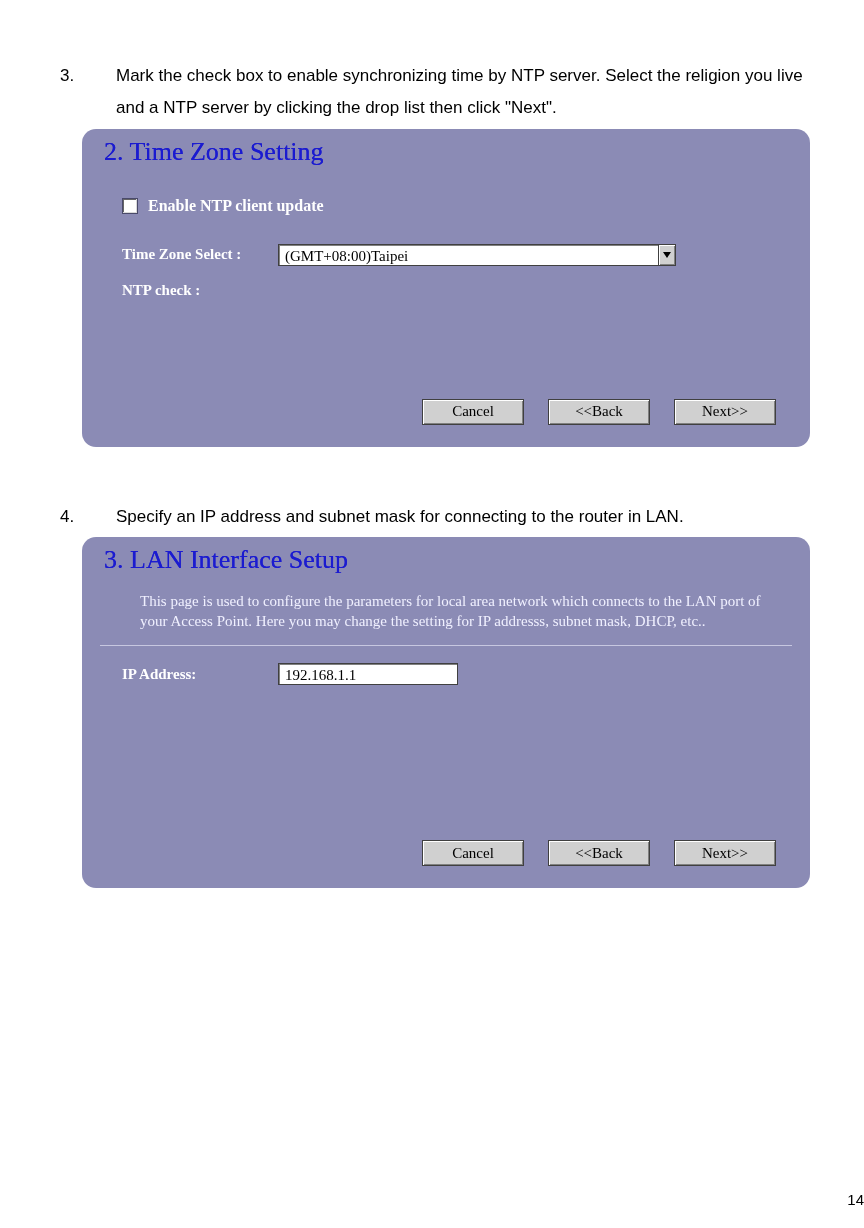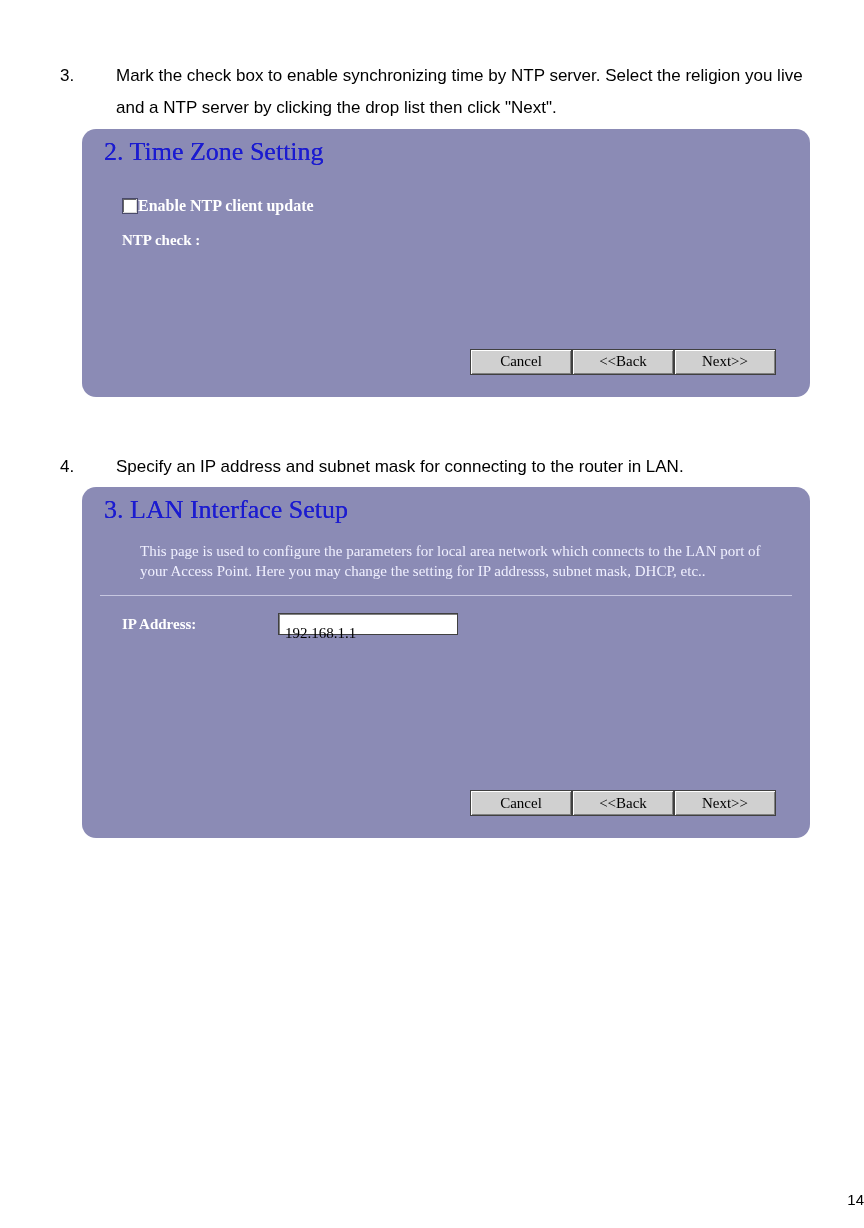--- a/index.html
+++ b/index.html
@@ -64,23 +64,24 @@
   .row {
     display: flex;
     align-items: center;
     margin-bottom: 8px;
     min-height: 28px;
   }
 
   .chkwrap {
     display: inline-flex;
     align-items: center;
+    gap: 10px;
     font-weight: bold;
     font-size: 16px;
-    margin-bottom: 12px;
+    margin-bottom: 26px;
   }
   .chk {
     width: 14px;
     height: 14px;
     background: #fff;
     border: 1px solid #4a4a6a;
     box-shadow: inset -1px -1px 0 #d9d9d9, inset 1px 1px 0 #666;
   }
   .label-col {
     width: 156px;
@@ -122,31 +123,31 @@
   .tz-text { width:380px; }
   .ntp-text { width:186px; }
 
   .textbox {
     background:#fff;
     color:#000;
     font-family:"Times New Roman",serif;
     font-size:15px;
     height:22px;
     box-sizing:border-box;
-    padding:8px 6px;
+    padding:0 6px;
     line-height:22px;
     width:180px;
     border:1px solid #404040;
     box-shadow: inset 1px 1px 0 #808080;
   }
 
   .button-row {
     display:flex;
     justify-content:flex-end;
-    gap:0;
+    gap:24px;
     padding:14px 34px 22px 0;
   }
   .win-btn {
     min-width:80px;
     height:24px;
     background:#d0d0d0;
     border:1px solid #404040;
     box-shadow: inset 1px 1px 0 #ffffff, inset -1px -1px 0 #808080;
     font-family:"Times New Roman",serif;
     font-size:15px;
@@ -180,20 +181,31 @@
 
   <div class="panel">
     <div class="panel-heading">2. Time Zone Setting</div>
 
     <div class="panel-body">
       <div class="chkwrap">
         <span class="chk"></span>
         <span>Enable NTP client update</span>
       </div>
 
+      <div class="row">
+        <div class="label-col">Time Zone Select :</div>
+        <div class="select-shell">
+          <span class="select-text tz-text">(GMT+08:00)Taipei</span>
+          <span class="select-arrow">
+            <svg width="8" height="6">
+                <polygon points="0,0 8,0 4,6" fill="#000"></polygon>
+              </svg>
+          </span>
+        </div>
+      </div>
 
       <div class="row">
         <div class="label-col">NTP check :</div>
       </div>
     </div>
 
     <div style="height:62px;"></div>
     <div class="button-row">
       <span class="win-btn">Cancel</span>
       <span class="win-btn">&lt;&lt;Back</span>

